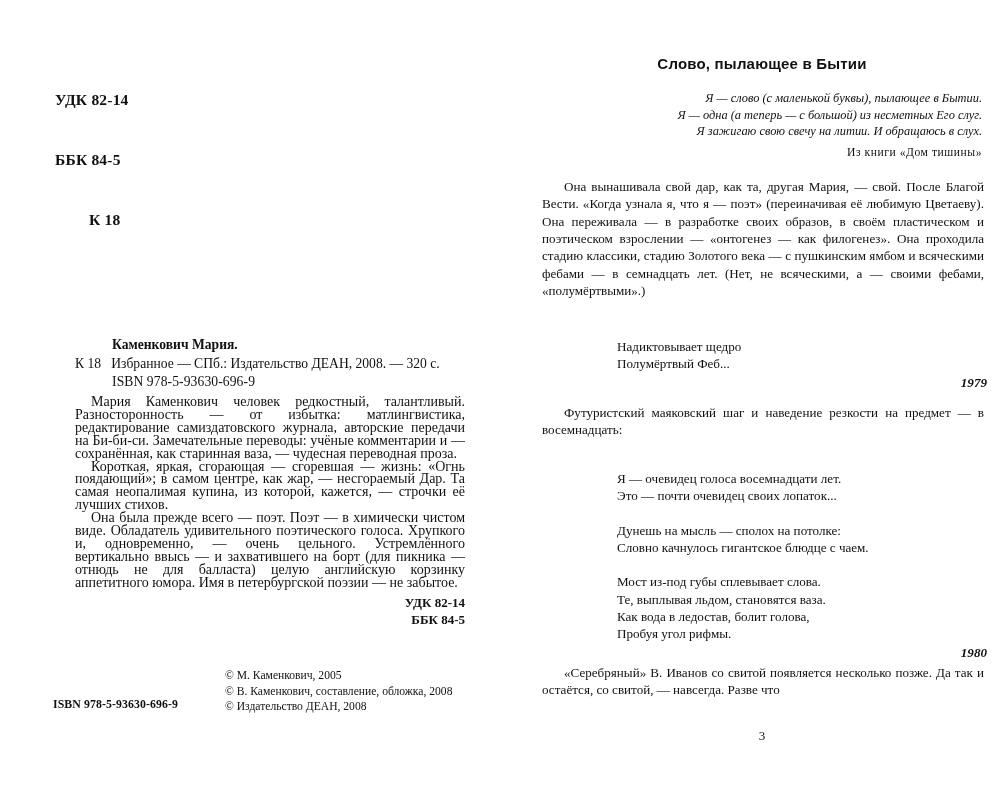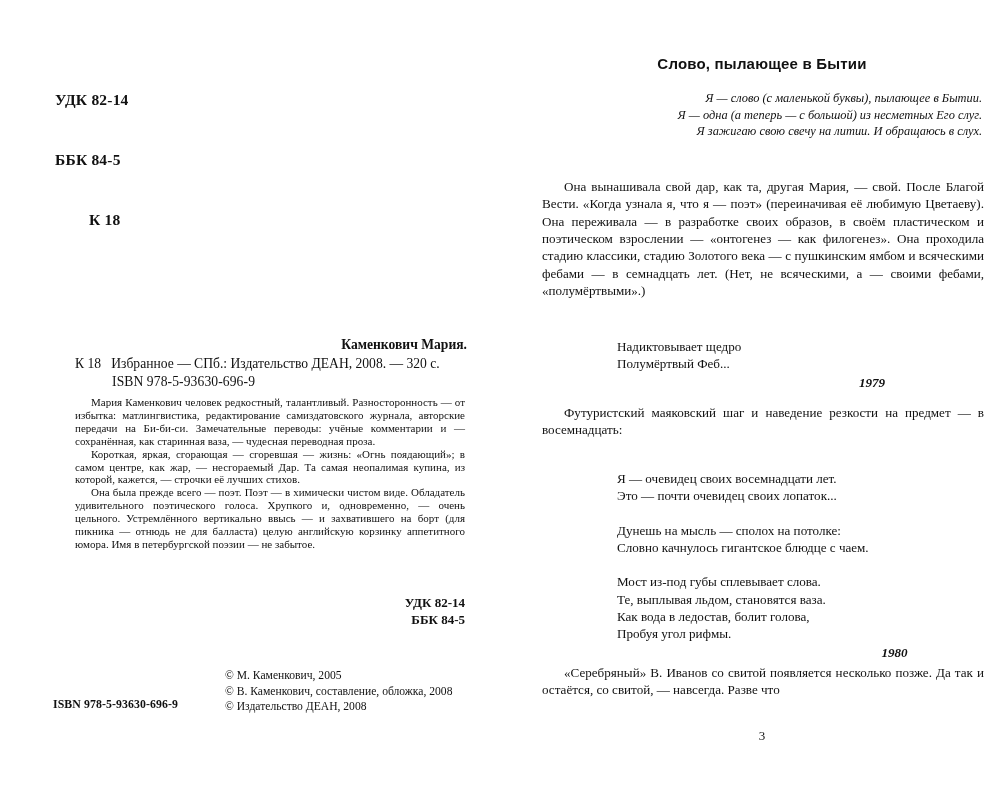--- a/index.html
+++ b/index.html
@@ -49,40 +49,39 @@
     left: 75px;
     top: 336px;
     width: 392px;
     font-size: 13.6px;
     line-height: 17.5px;
   }
   .biblio .author {
     font-weight: bold;
     margin-left: 37px;
     display: block;
-    text-align: right;
   }
   .biblio .title-line {
     display: block;
     margin-top: 1px;
     white-space: pre;
   }
   .biblio .isbn-line {
     display: block;
     margin-left: 37px;
     margin-top: 1px;
     letter-spacing: 0.1px;
   }
 
   .annotation {
     position: absolute;
     left: 75px;
     top: 396px;
     width: 390px;
-    font-size: 11px;
+    font-size: 14px;
     line-height: 12.9px;
     text-align: justify;
     text-justify: inter-word;
   }
   .annotation p {
     margin: 0;
     text-indent: 16px;
   }
 
   .udc-repeat {
@@ -179,21 +178,21 @@
     width: 370px;
     font-size: 13.1px;
     line-height: 17.35px;
   }
   .verse .vline { display: block; white-space: pre; }
   .verse .stanza-gap { display: block; height: 17px; }
   .verse .year {
     display: block;
     font-style: italic;
     font-weight: bold;
-    text-align: center;
+    text-align: right;
     margin-left: 145px;
     margin-top: 1px;
   }
 
   #verse-1 { top: 338px; }
   #verse-1 .year { margin-left: 140px; }
   #verse-2 { top: 470px; }
   #verse-2 .year { margin-left: 185px; }
 
   .folio {
@@ -245,38 +244,39 @@
   </div>
 
   <div id="page-right">
 
     <div class="essay-title">Слово, пылающее в Бытии</div>
 
     <div class="epigraph">
       <span class="eline">Я — слово (с маленькой буквы), пылающее в Бытии.</span>
       <span class="eline">Я — одна (а теперь — с большой) из несметных Его слуг.</span>
       <span class="eline">Я зажигаю свою свечу на литии. И обращаюсь в слух.</span>
+      <span class="source">Из книги «Дом тишины»</span>
     </div>
 
     <div class="body-col" id="para-1">
       <p>Она вынашивала свой дар, как та, другая Мария, — свой. После Благой Вести. «Когда узнала я, что я — поэт» (переиначивая её любимую Цветаеву). Она переживала — в разработке своих образов, в своём пластическом и поэтическом взрослении — «онтогенез — как филогенез». Она проходила стадию классики, стадию Золотого века — с пушкинским ямбом и всяческими фебами — в семнадцать лет. (Нет, не всяческими, а — своими фебами, «полумёртвыми».)</p>
     </div>
 
     <div class="verse" id="verse-1">
       <span class="vline">Надиктовывает щедро</span>
       <span class="vline">Полумёртвый Феб...</span>
       <span class="year">1979</span>
     </div>
 
     <div class="body-col" id="para-2">
       <p>Футуристский маяковский шаг и наведение резкости на предмет — в восемнадцать:</p>
     </div>
 
     <div class="verse" id="verse-2">
-      <span class="vline">Я — очевидец своих восемнадцати лет.</span>
+      <span class="vline">Я — очевидец голоса восемнадцати лет.</span>
       <span class="vline">Это — почти очевидец своих лопаток...</span>
       <span class="stanza-gap"></span>
       <span class="vline">Дунешь на мысль — сполох на потолке:</span>
       <span class="vline">Словно качнулось гигантское блюдце с чаем.</span>
       <span class="stanza-gap"></span>
       <span class="vline">Мост из-под губы сплевывает слова.</span>
       <span class="vline">Те, выплывая льдом, становятся ваза.</span>
       <span class="vline">Как вода в ледостав, болит голова,</span>
       <span class="vline">Пробуя угол рифмы.</span>
       <span class="year">1980</span>

